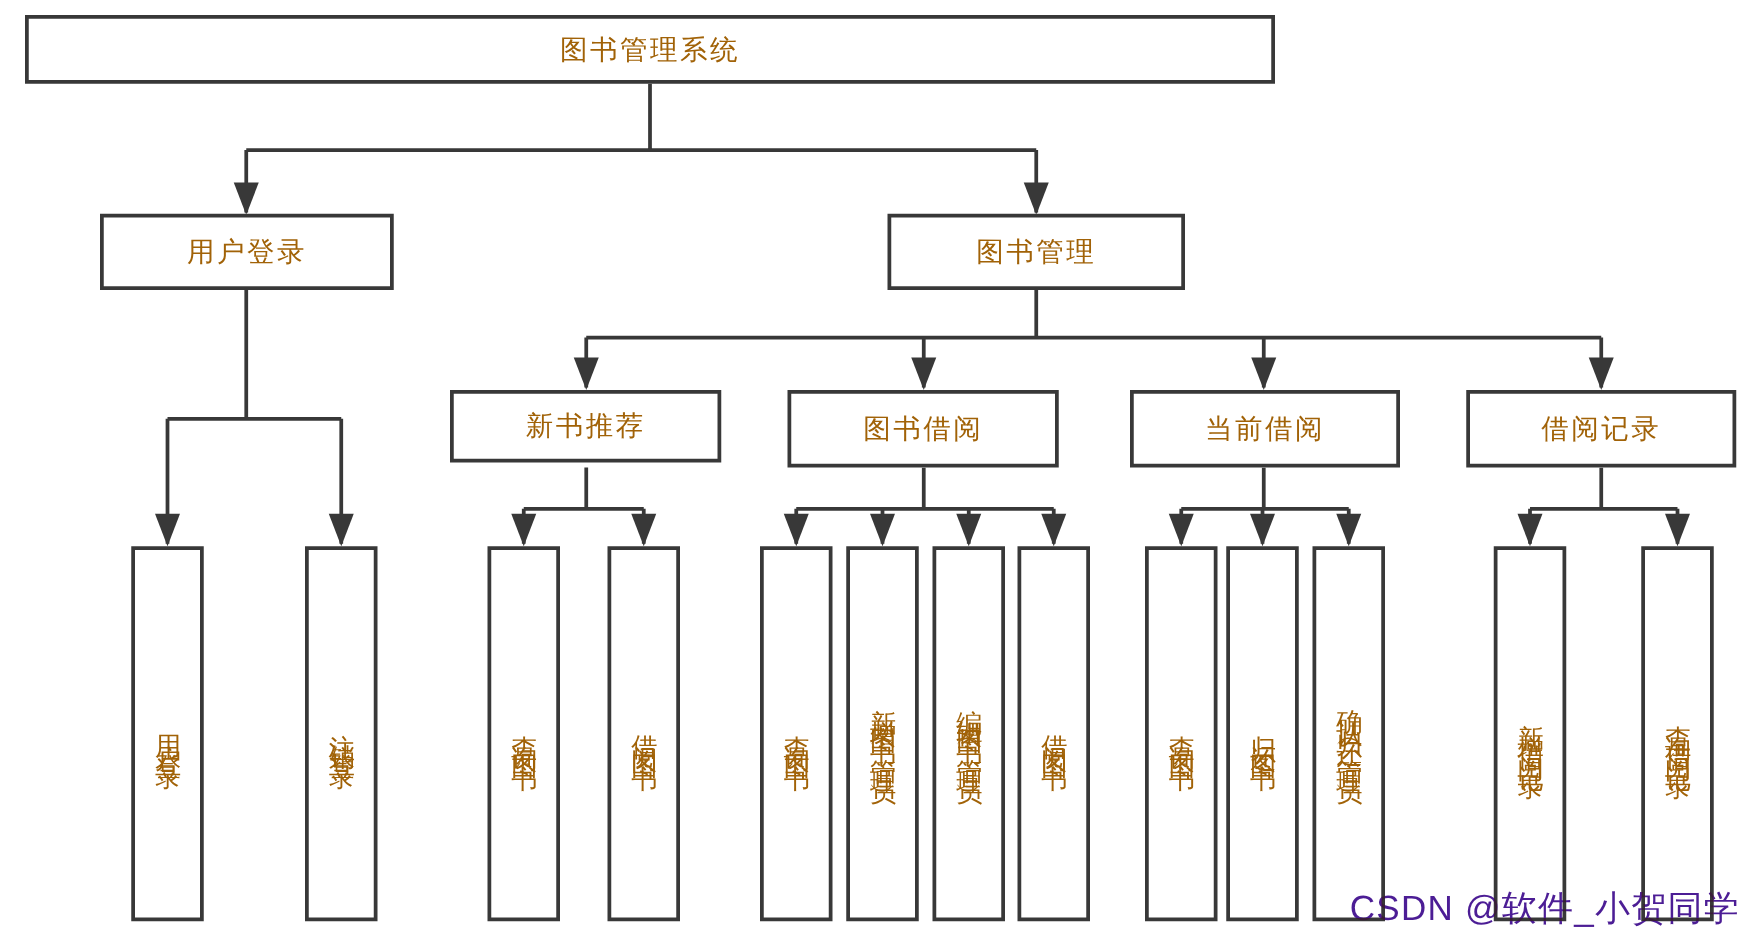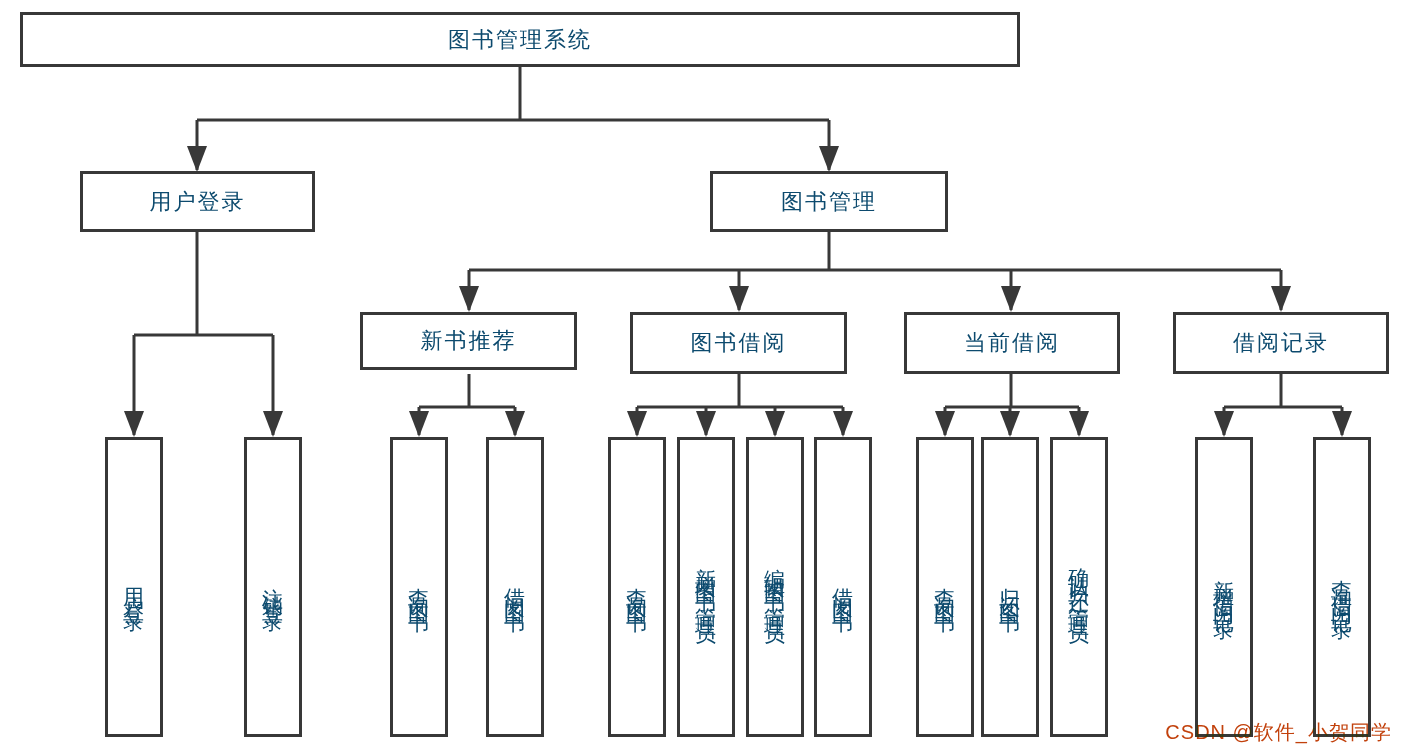--- a/index.html
+++ b/index.html
@@ -3,30 +3,30 @@
 <meta charset="utf-8">
 <style>
   html,body{margin:0;padding:0;background:#ffffff;}
   body{font-family:"Liberation Sans","DejaVu Sans",sans-serif;}
   #canvas{position:relative;width:1405px;height:747px;background:#ffffff;overflow:hidden;}
   #conn{position:absolute;left:0;top:0;z-index:0;}
   .box{
     position:absolute;box-sizing:border-box;
     border:3px solid #383838;background:#ffffff;
     display:flex;align-items:center;justify-content:center;
-    color:#0c4a6e;z-index:1;
+    color:#a16207;z-index:1;
   }
   .h-box{font-size:22px;letter-spacing:2px;white-space:nowrap;}
   .v-box span{
     writing-mode:vertical-rl;text-orientation:mixed;
     font-size:21px;line-height:1;letter-spacing:8px;white-space:nowrap;
   }
   .watermark{
     position:absolute;right:13px;bottom:1px;z-index:2;
-    font-size:20px;color:#c2410c;letter-spacing:1px;
+    font-size:28px;color:#4c1d95;letter-spacing:1px;
     mix-blend-mode:darken;white-space:nowrap;
   }
 </style>
 </head>
 <body>
 
 <div id="canvas">
 
   <svg id="conn" width="1405" height="747">
     <path fill="none" stroke="#383838" stroke-width="3" d="

